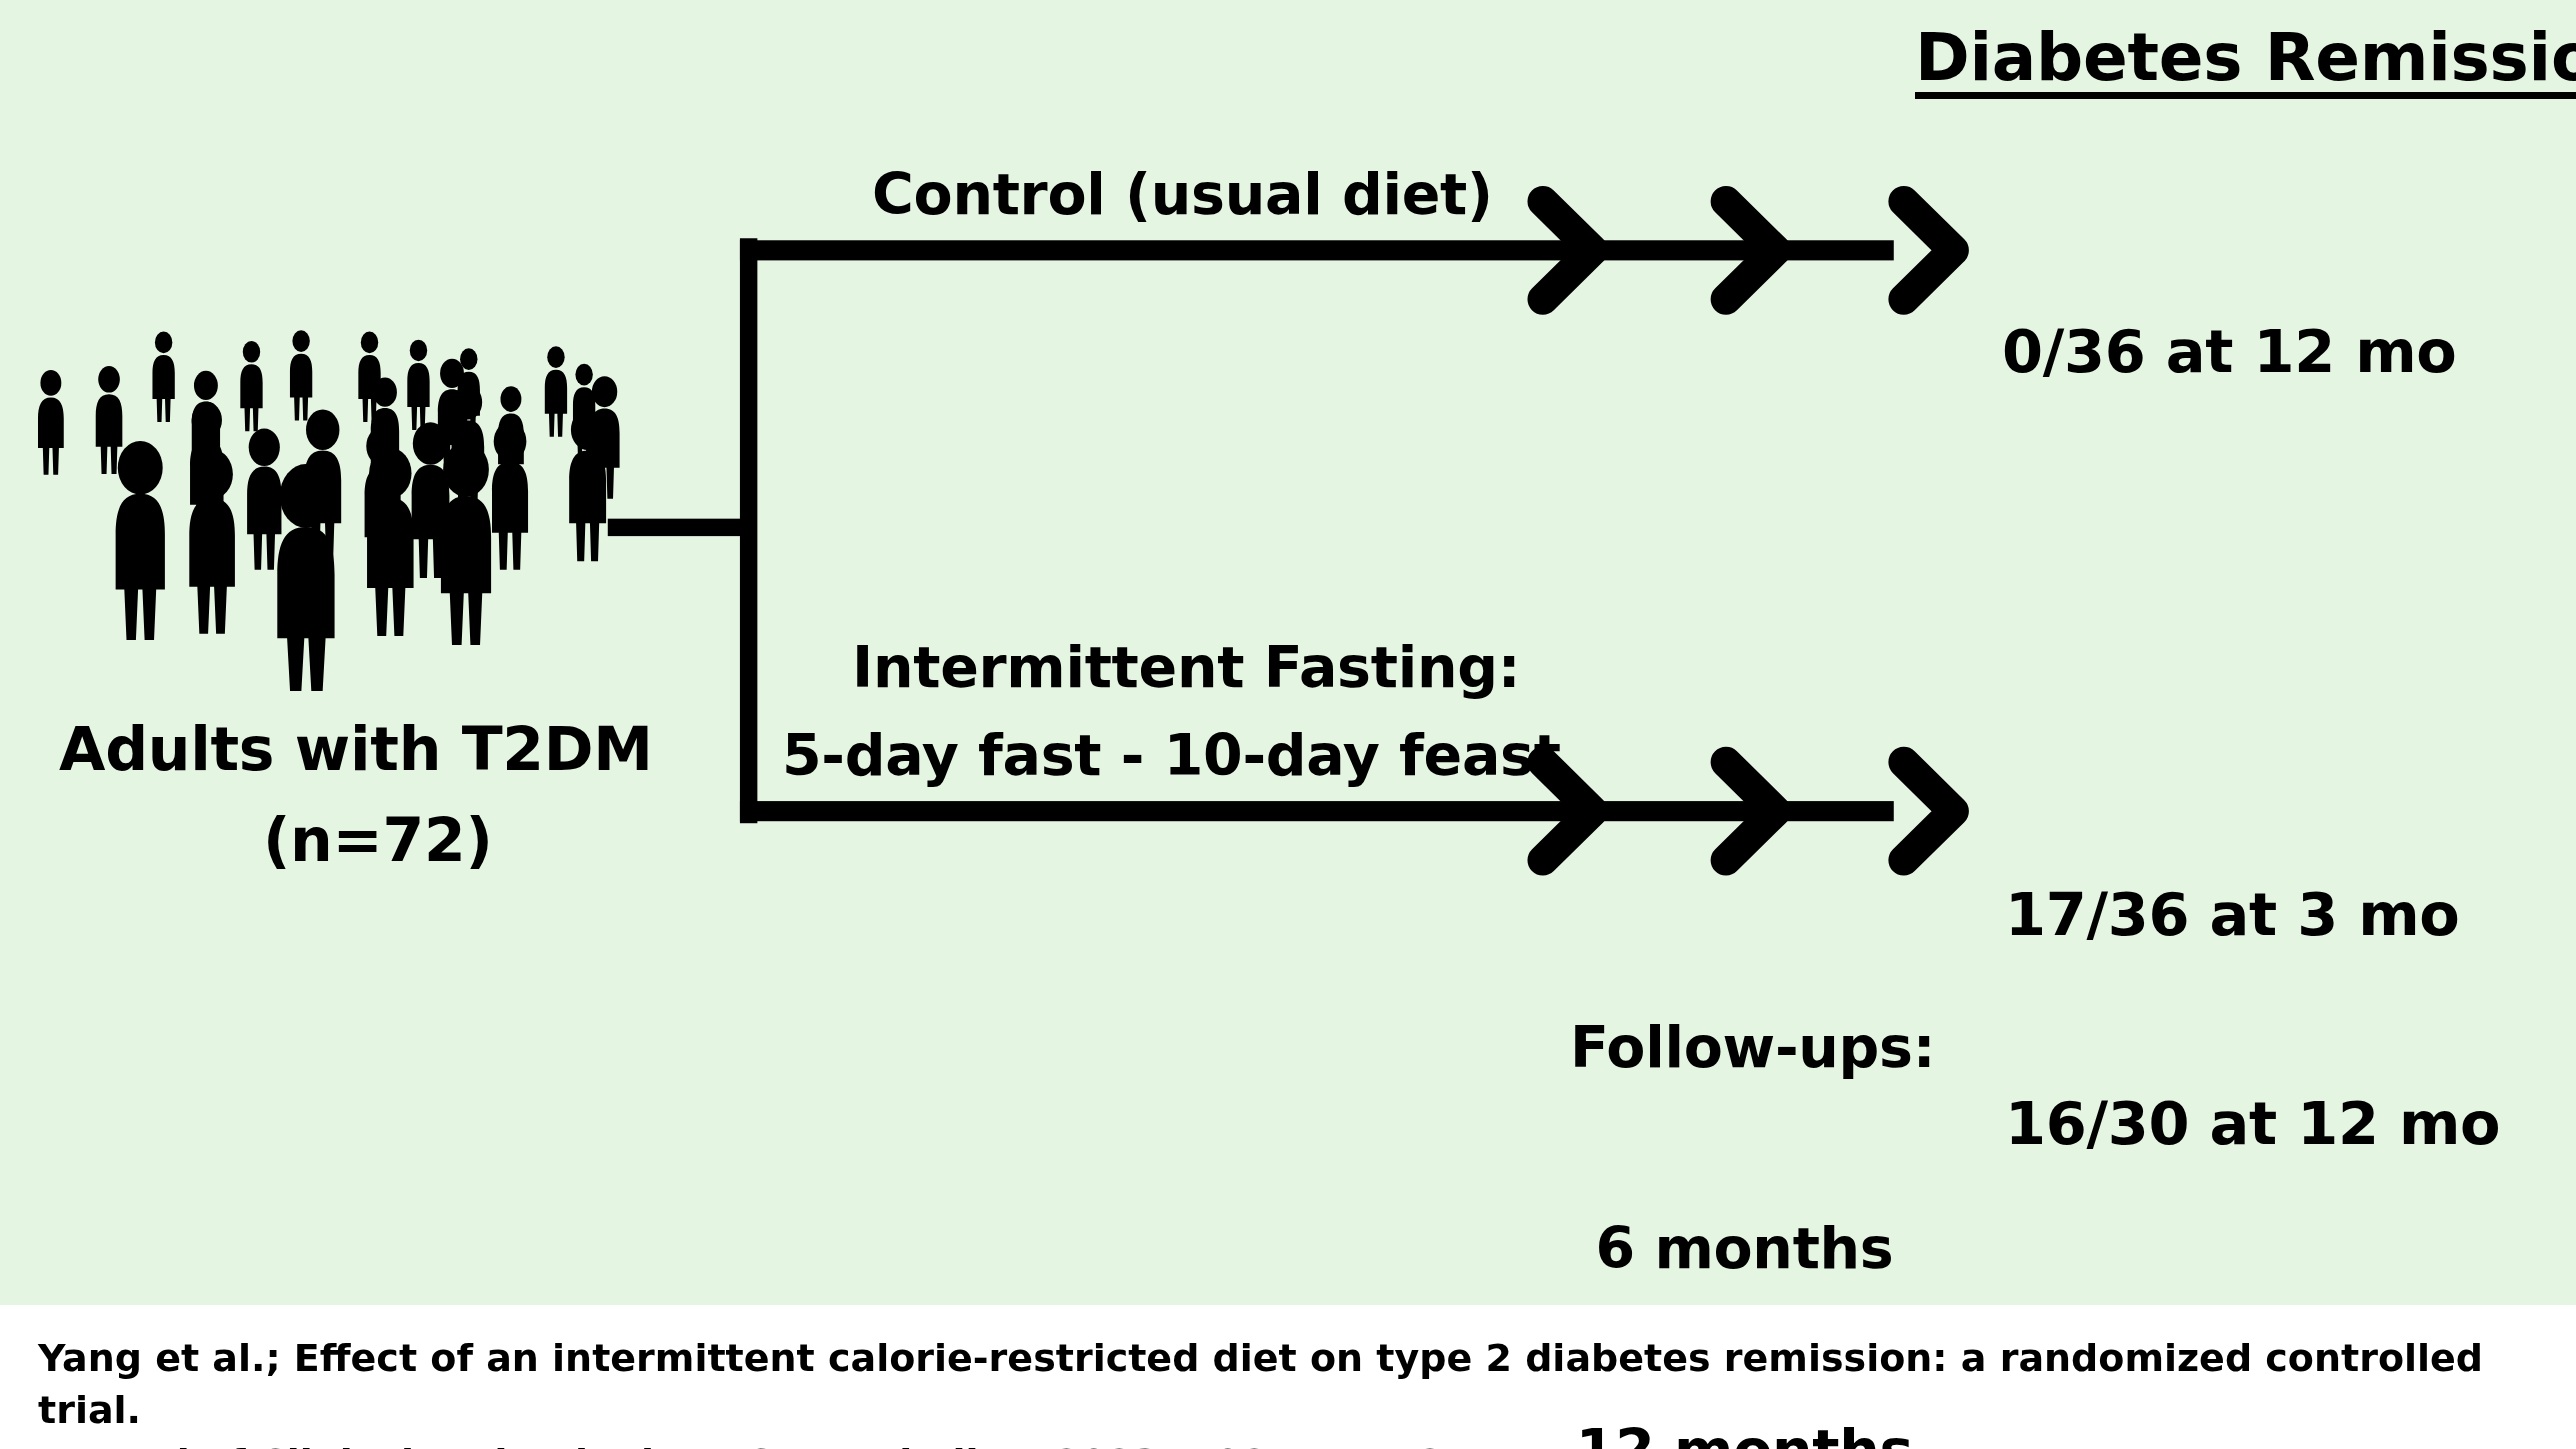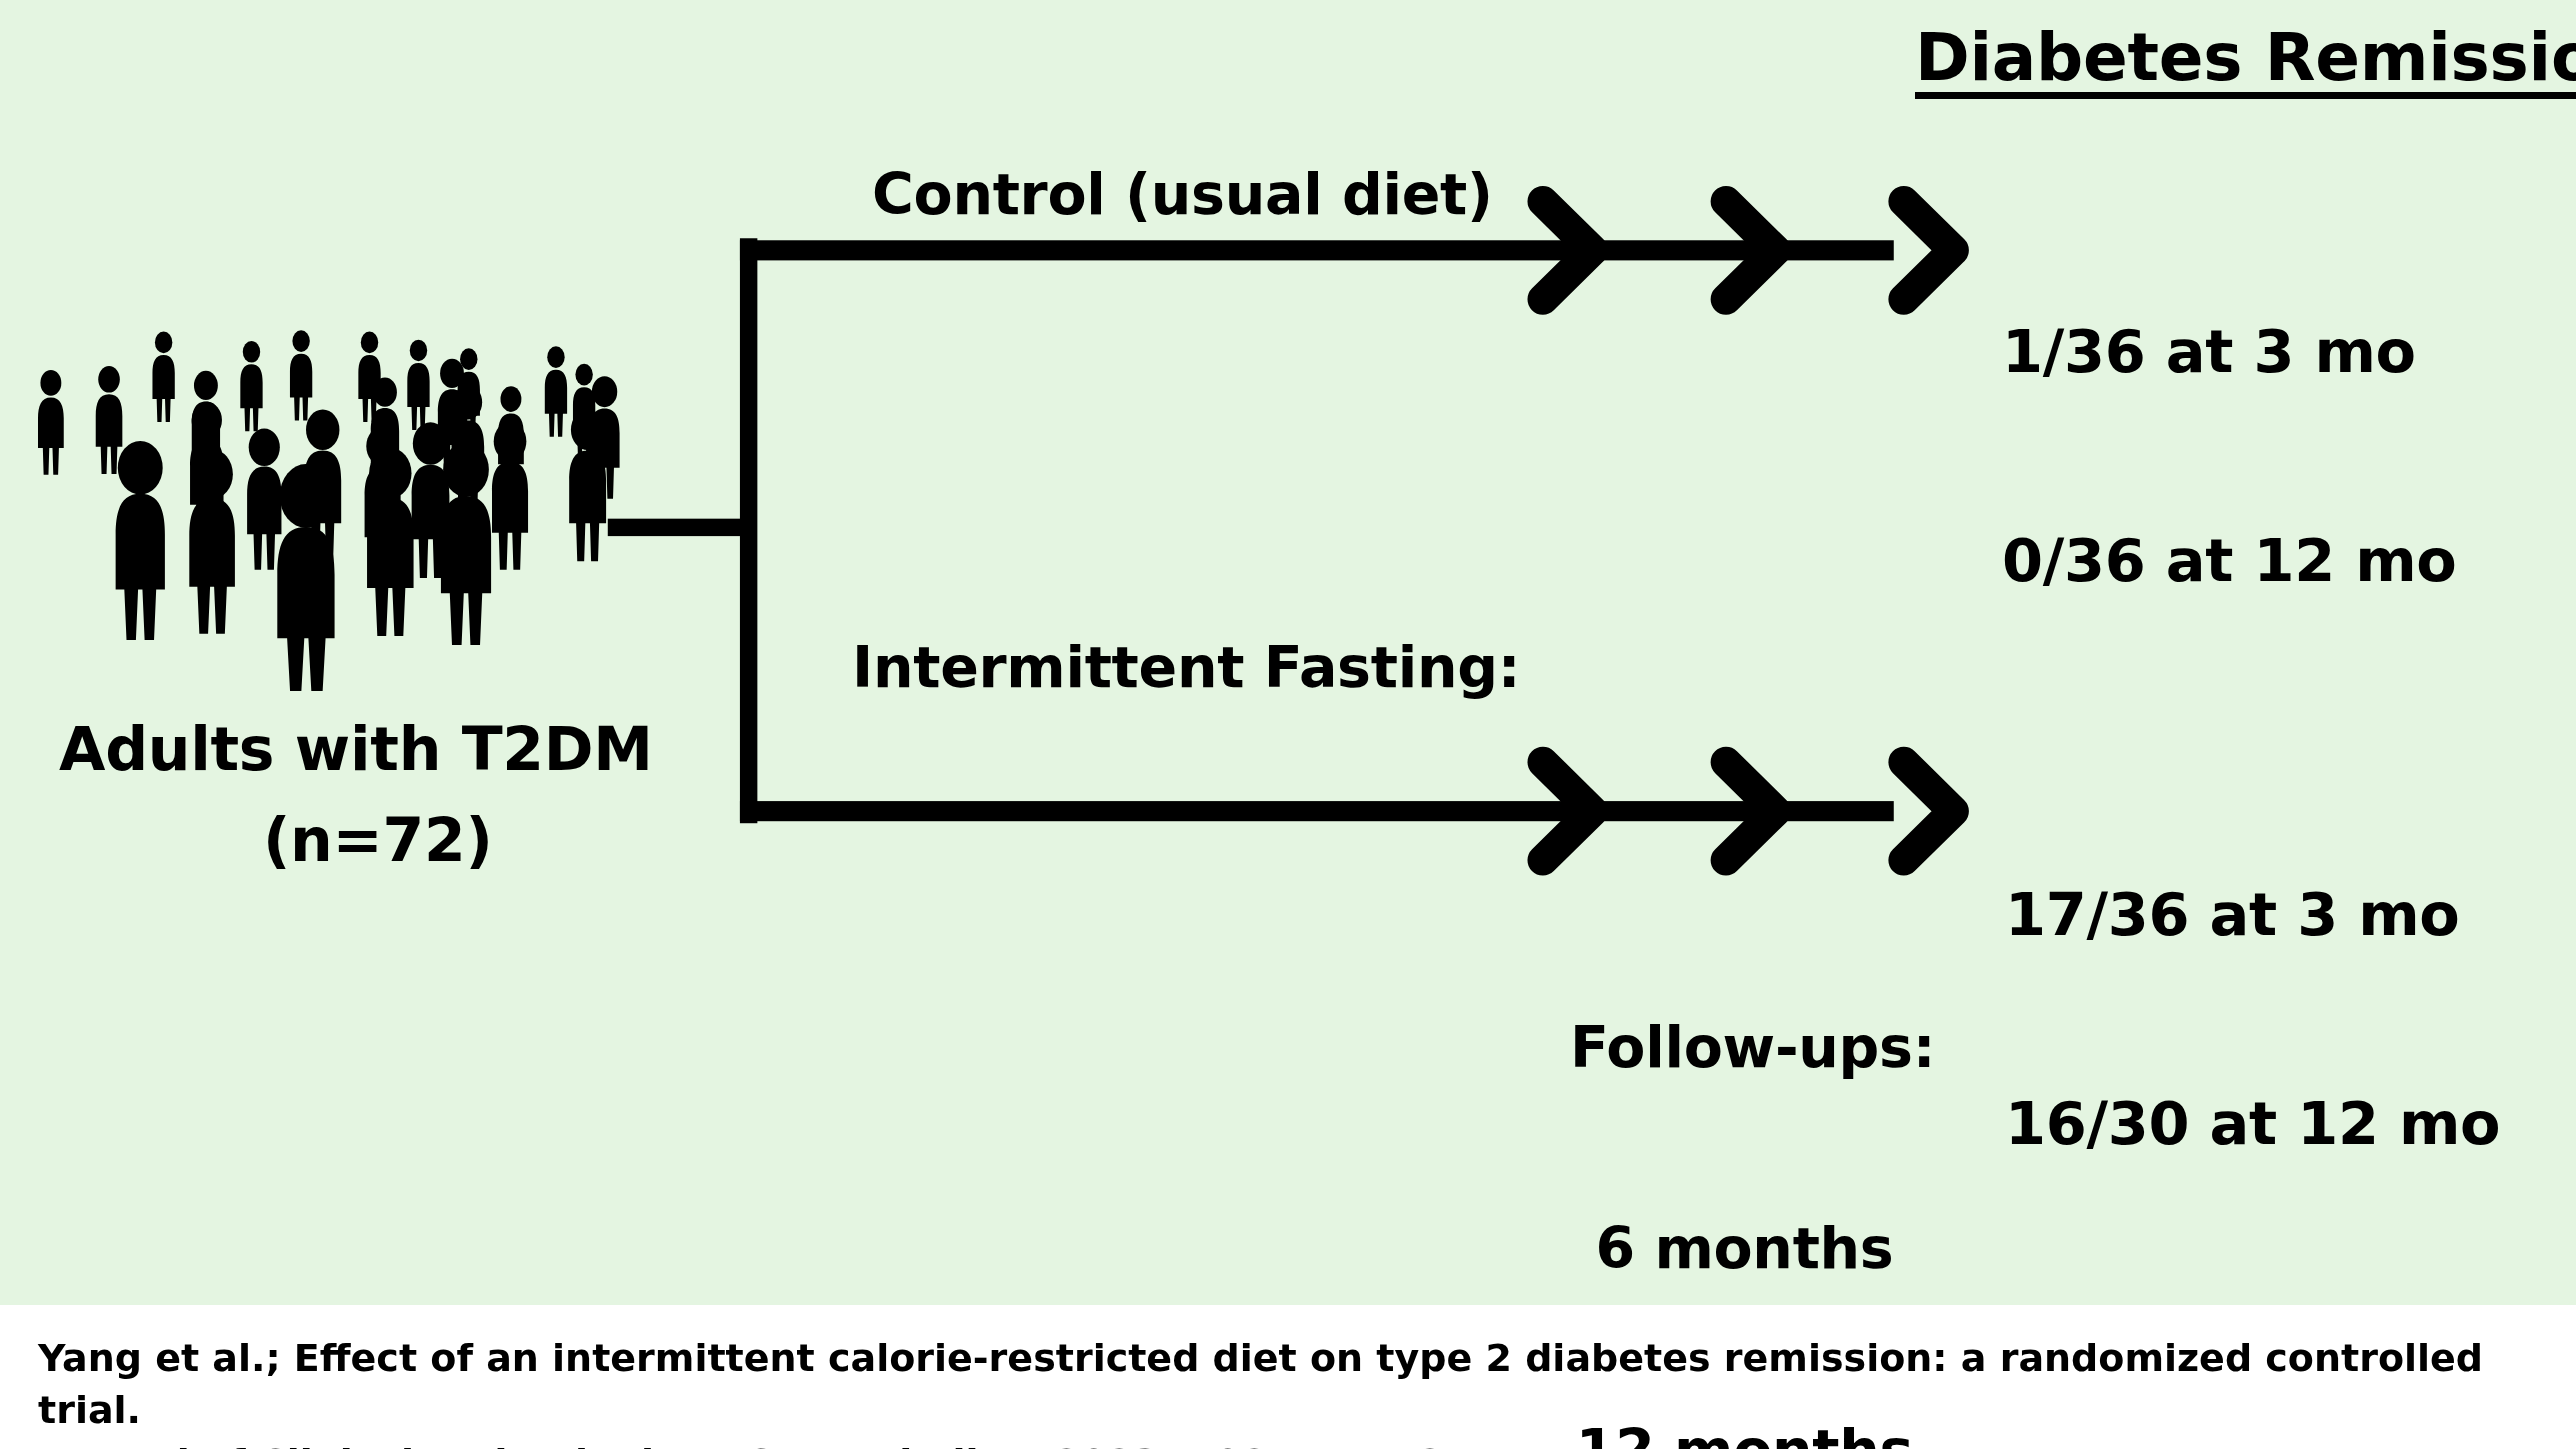--- a/index.html
+++ b/index.html
@@ -294,33 +294,33 @@
         <path d="M36 68 C9 68 1 90 1 126 L1 204 L13 204 L17 276 L30 276 L34 204 L39 204 L43 276 L56 276 L60 204 L71 204 L71 126 C71 90 63 68 36 68 Z"></path>
       </g>
     </g>
   </svg>
 
   <div class="txt" id="title">Diabetes Remission</div>
 
   <div class="txt" id="control-label">Control (usual diet)</div>
 
   <div class="txt" id="if-label-1">Intermittent Fasting:</div>
+  <div class="txt" id="if-label-2">5-day fast - 10-day feast</div>
 
 
   <div class="txt" id="followups">
     <div>Follow-ups:</div>
     <div>6 months</div>
     <div>12 months</div>
   </div>
 
   <div class="txt" id="crowd-label-1">Adults with T2DM</div>
   <div class="txt" id="crowd-label-2">(n=72)</div>
 
   <div class="txt" id="result-top">
-    <div>1/36 at 3 mo</div>
     <div>0/36 at 12 mo</div>
   </div>
 
   <div class="txt" id="result-bottom">
     <div>17/36 at 3 mo</div>
     <div>16/30 at 12 mo</div>
   </div>
 
   <div id="citation">
     <div>Yang et al.; Effect of an intermittent calorie-restricted diet on type 2 diabetes remission: a randomized controlled trial.</div>

